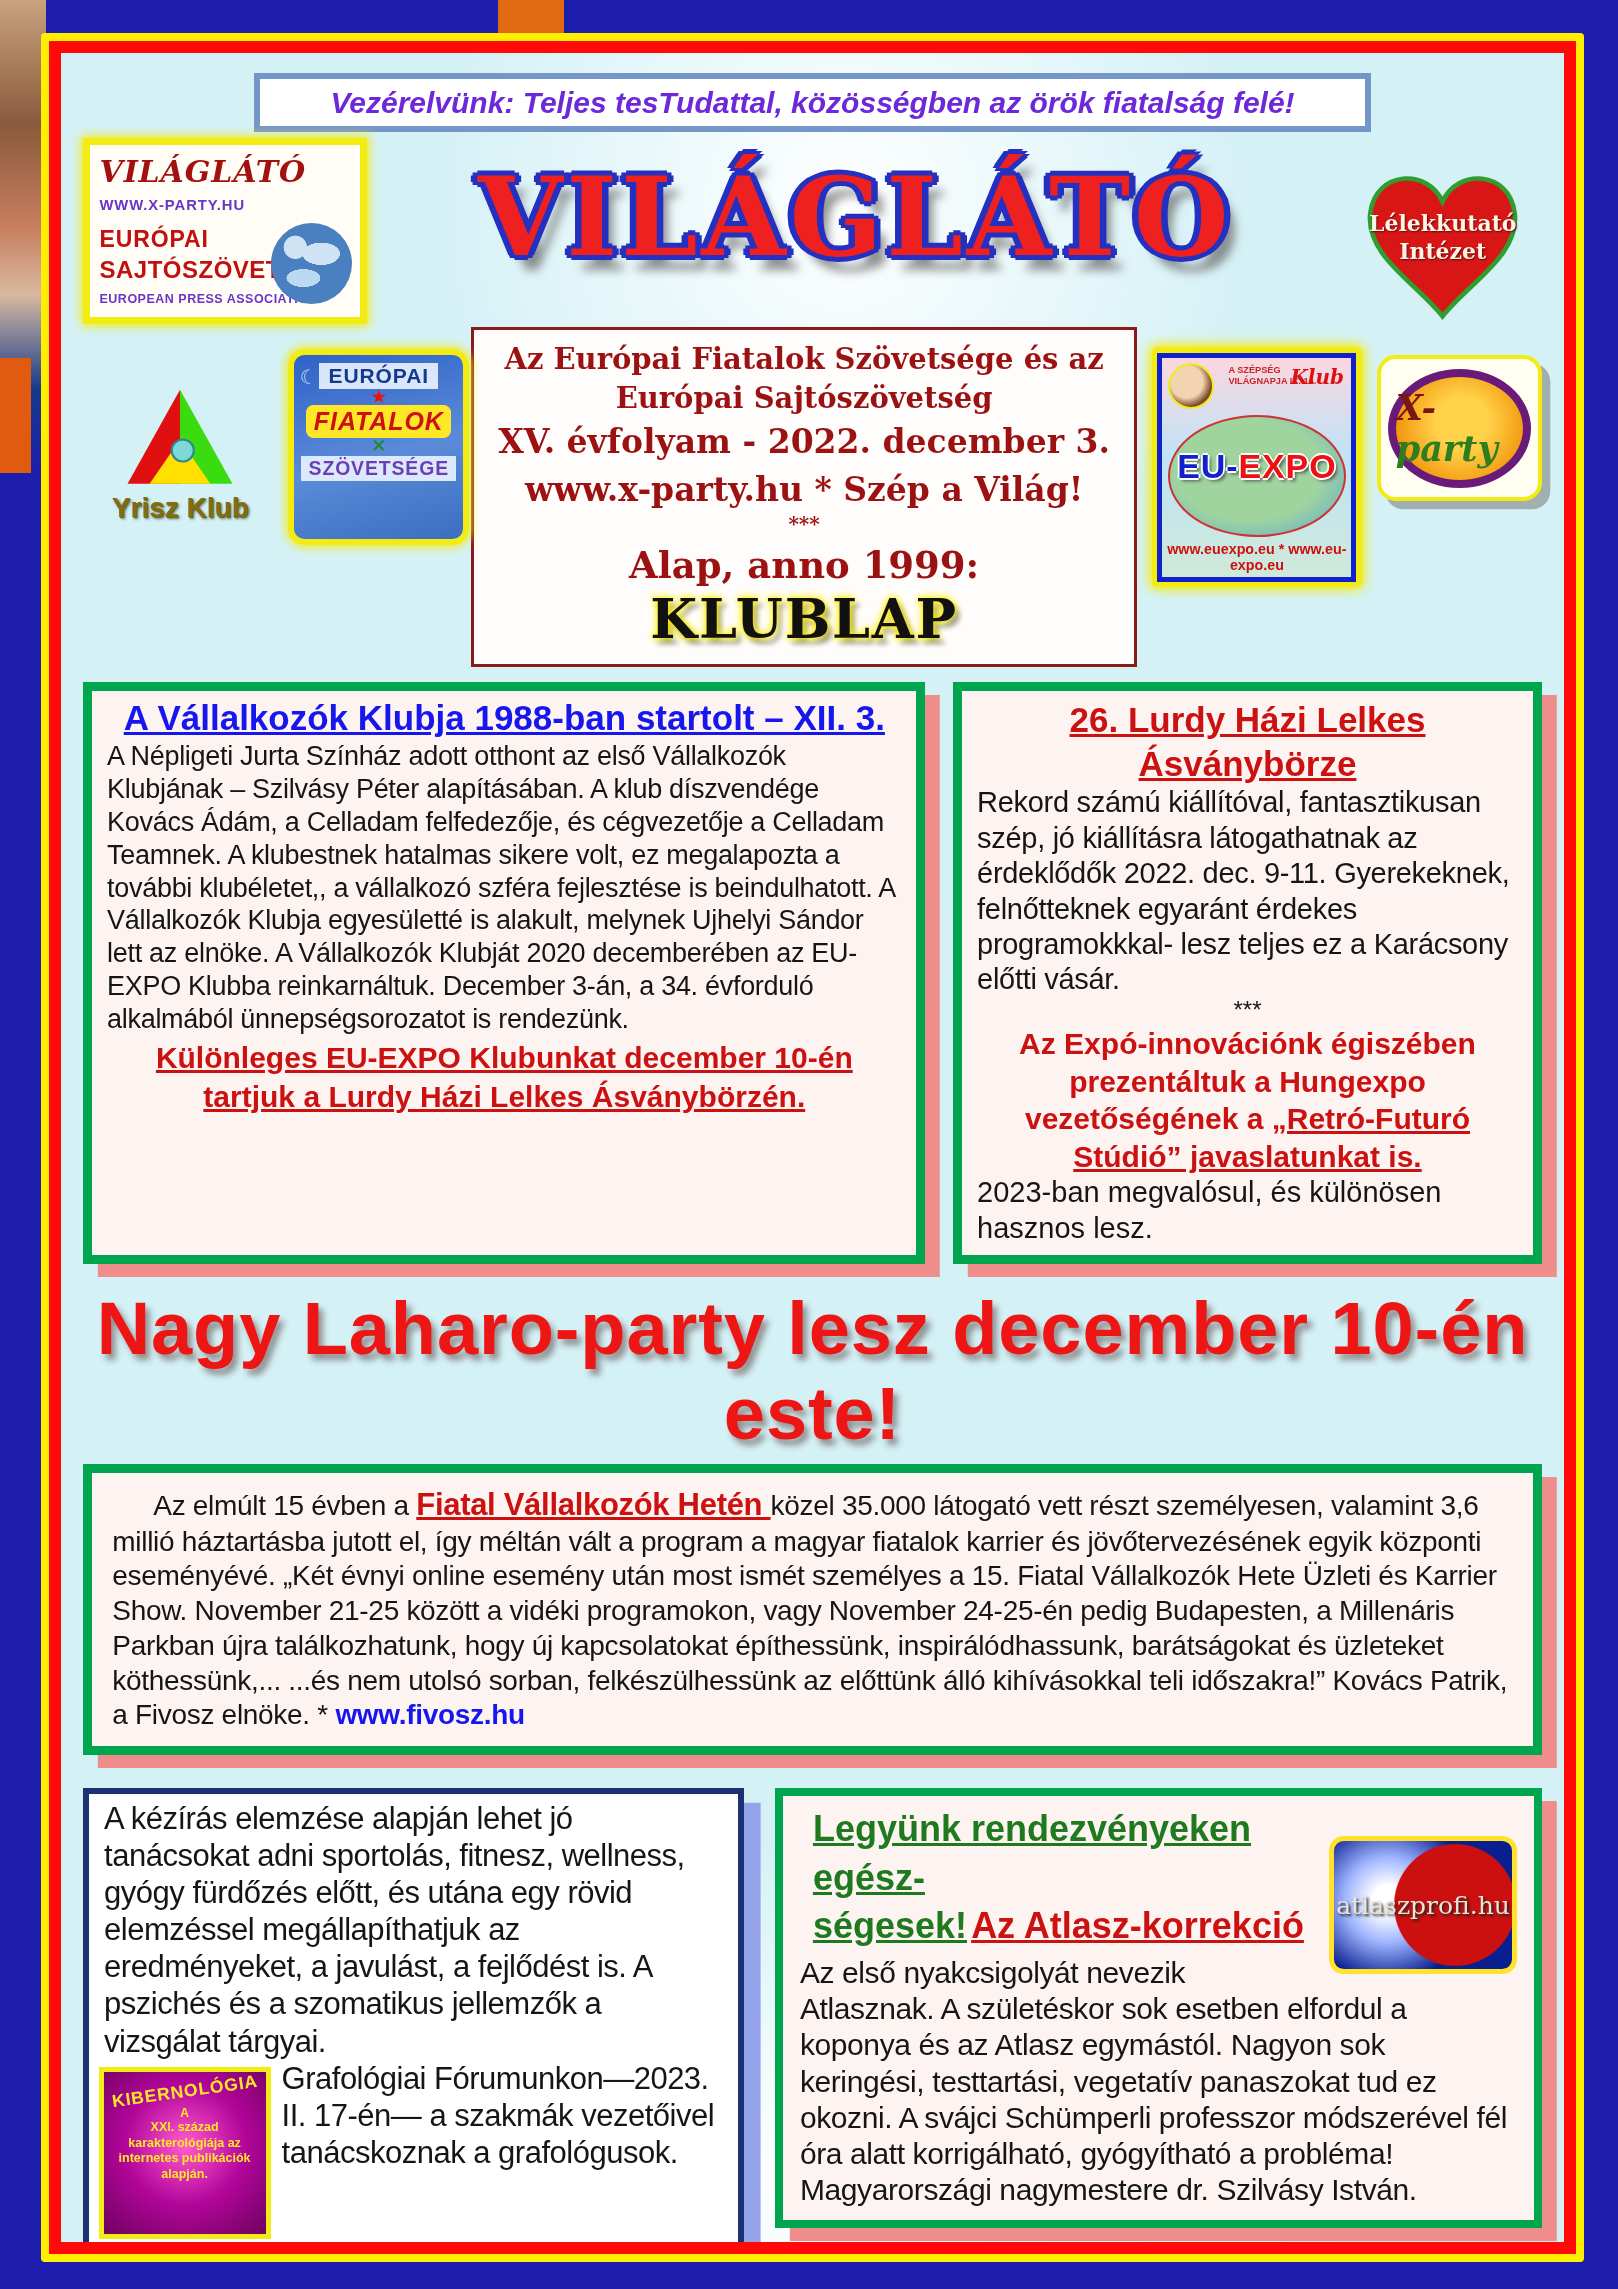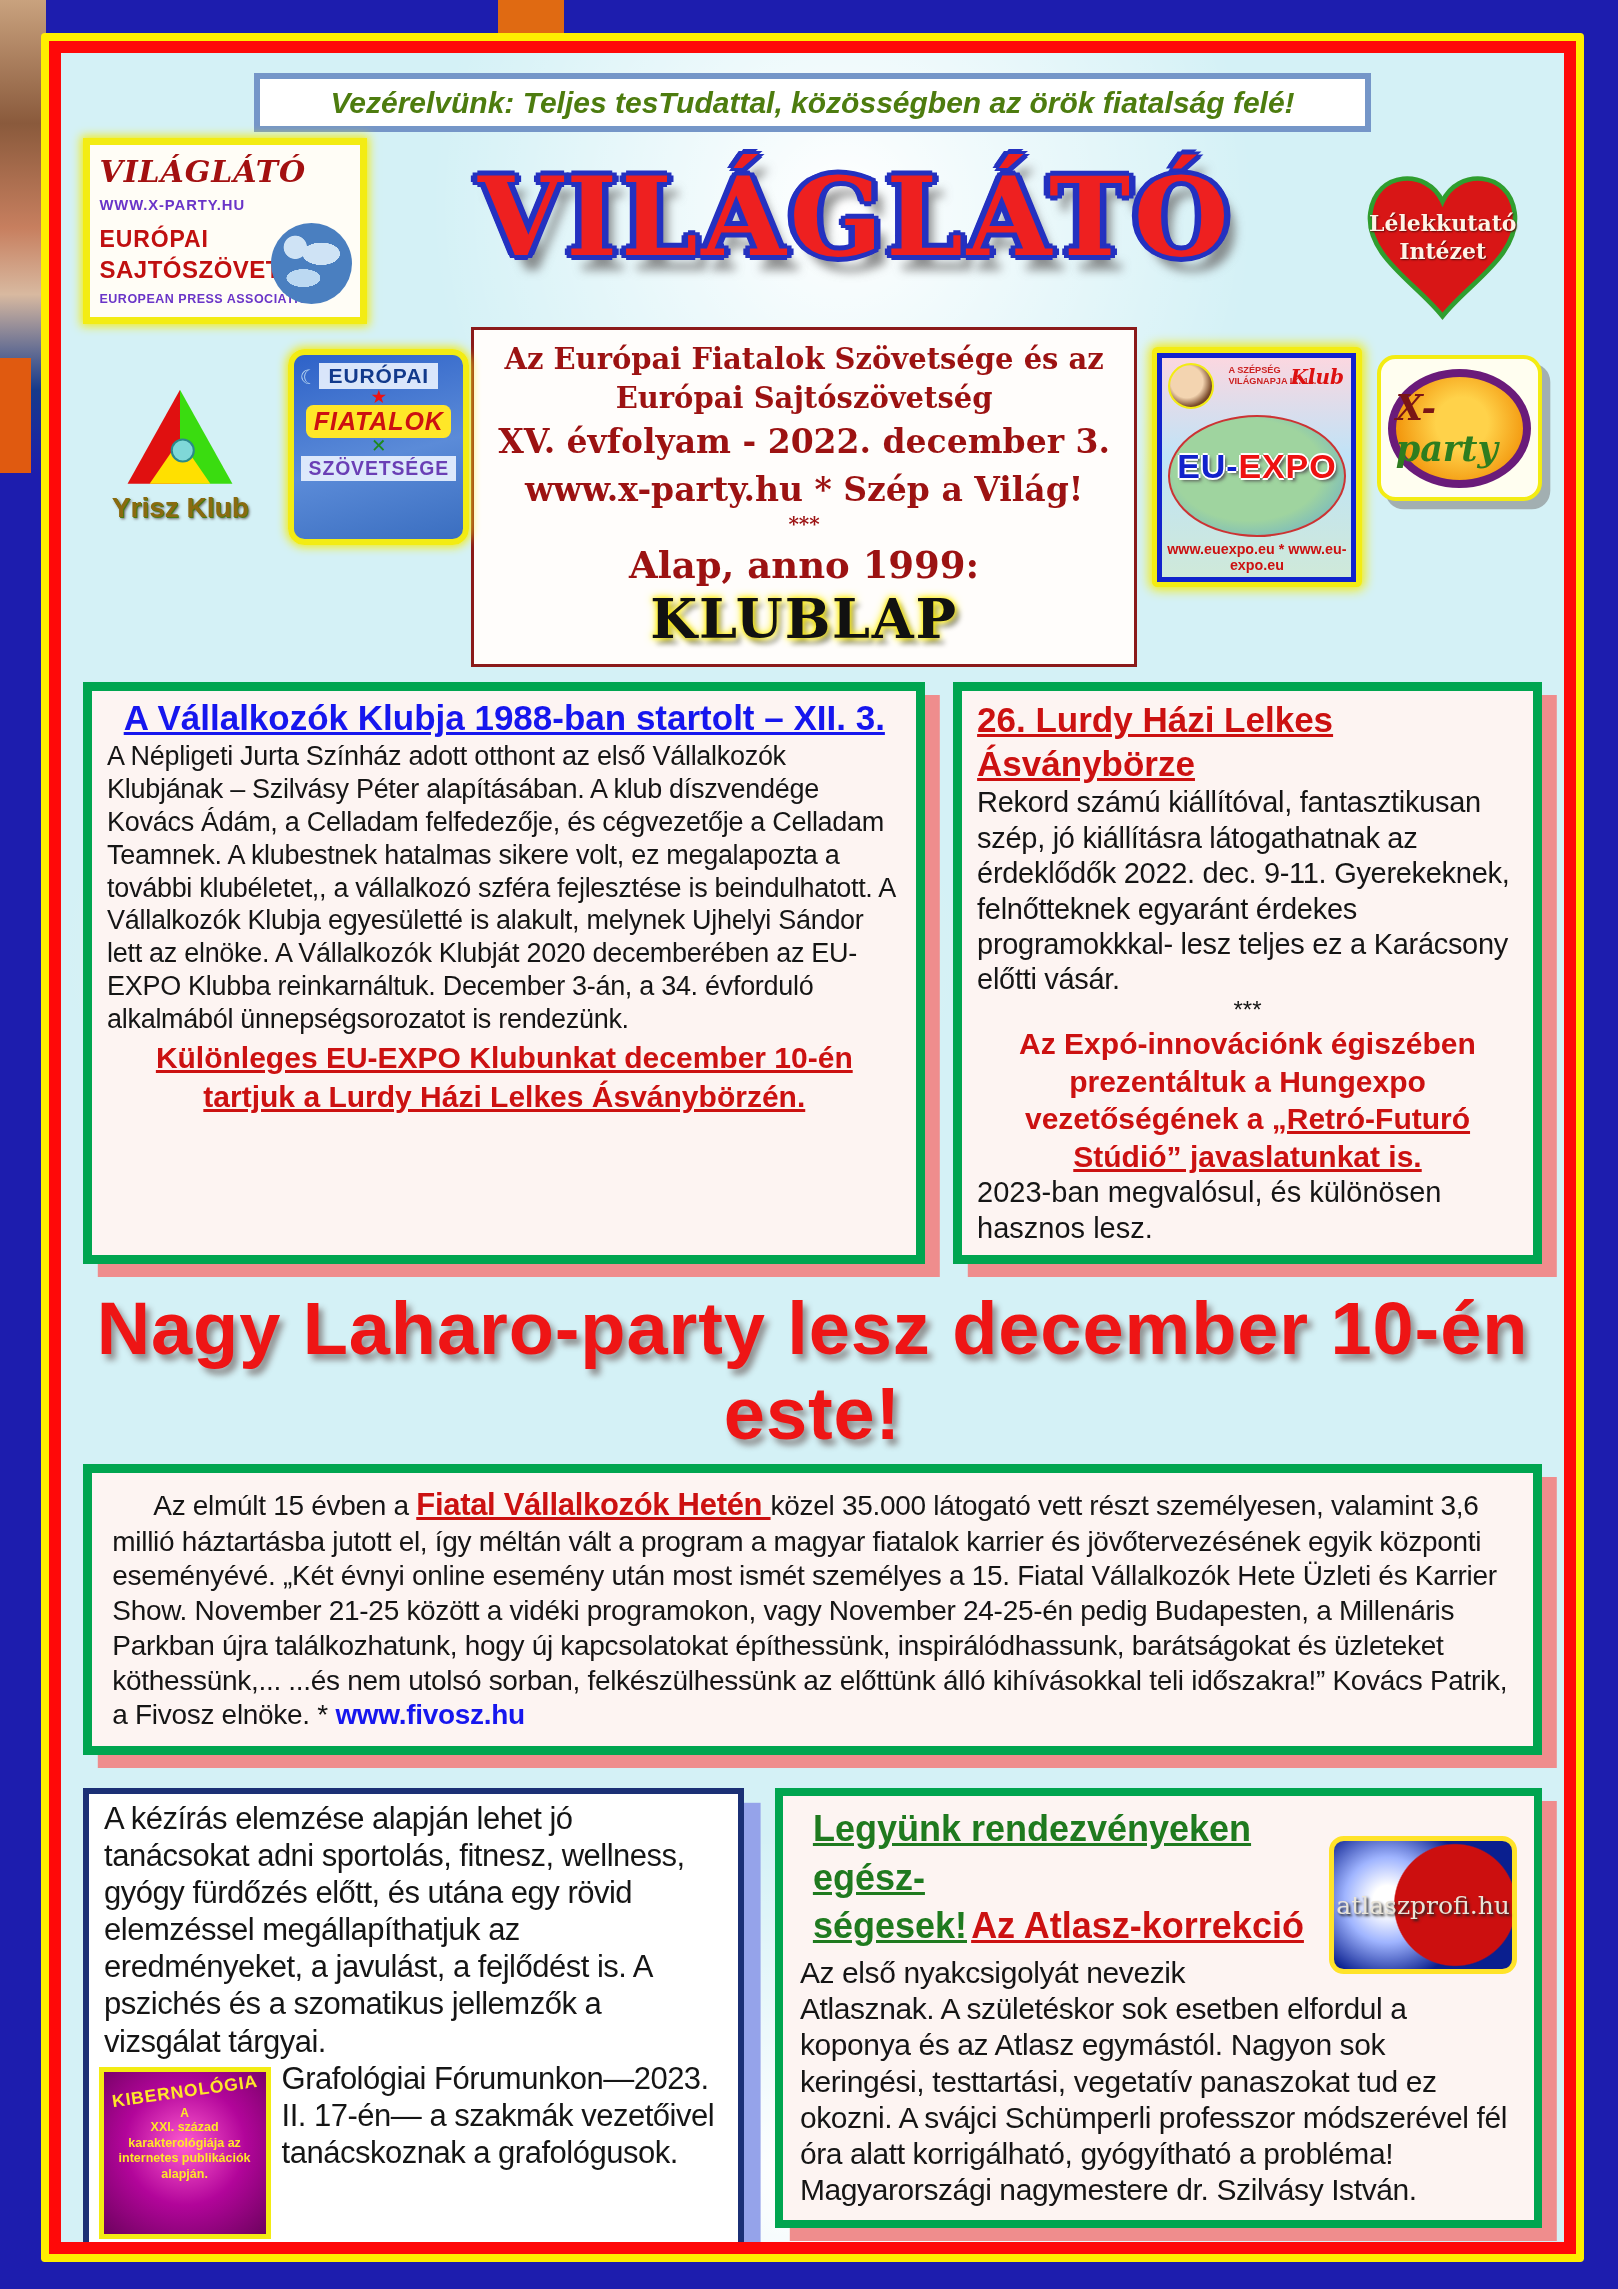--- a/index.html
+++ b/index.html
@@ -18,21 +18,21 @@
   .frame-inner{height:100%;box-sizing:border-box;border:12px solid #ff0909;overflow:hidden;
     background:
       radial-gradient(ellipse 572px 591px at 52% 7%, #ffffff 0%, rgba(255,255,255,0) 72%),
       radial-gradient(ellipse 646px 388px at 30% 41%, rgba(255,250,200,.55) 0%, rgba(255,250,200,0) 70%),
       radial-gradient(ellipse 831px 480px at 50% 97%, #ffffff 0%, rgba(255,255,255,0) 72%),
       #d4f1f6;
     padding:11px 22px;}
 
   
   .motto{width:1098px;margin:9.2px auto 1.8px;border:6.5px solid #7596c8;background:#ffffff;
-    text-align:center;color:#4d7c0f;font-weight:bold;font-style:italic;font-size:30px;padding:6.5px 3.7px;}
+    text-align:center;color:#6d28d9;font-weight:bold;font-style:italic;font-size:30px;padding:6.5px 3.7px;}
 
   
   .header{display:flex;align-items:flex-start;margin-top:5.5px;}
   .press-logo{width:251px;background:#fffdf6;border:7.4px solid #f3ec13;box-shadow:0 0 9.2px 1.8px #f3ec13;
     padding:9.2px 9.2px 11px;position:relative;flex:none;}
   .press-title{font-family:"DejaVu Serif",serif;font-style:italic;font-weight:bold;font-size:30px;color:#a31010;letter-spacing:0.9px;}
   .press-url{font-size:14.8px;font-weight:bold;color:#6a35c8;letter-spacing:0.9px;margin-top:7.4px;}
   .press-l1{font-size:23px;font-weight:bold;color:#c01010;margin-top:13px;letter-spacing:0.9px;}
   .press-l2{font-size:24px;font-weight:bold;color:#c01010;margin-top:3.7px;letter-spacing:0.5px;}
   .press-l3{font-size:12.5px;font-weight:bold;color:#6a35c8;margin-top:7.4px;letter-spacing:0.5px;}
@@ -102,21 +102,21 @@
   .xparty-label .x{color:#7a1616;} .xparty-label .party{color:#2e7d1f;}
 
   
   .articles{display:flex;gap:28px;margin-top:14.8px;}
   .box-green{border:9.2px solid #00a550;background:#fdf4f2;box-shadow:14.8px 13px 0 #ef8d8d;box-sizing:border-box;}
   .art-klub{width:842px;flex:none;padding:5.5px 14.8px 9.2px;}
   .art-klub-title{color:#1616ee;font-weight:bold;font-size:35px;text-decoration:underline;text-align:center;line-height:1.25;}
   .art-body{color:#151515;font-size:27px;line-height:1.22;letter-spacing:-0.3px;}
   .art-klub-high{color:#cc1111;font-weight:bold;font-size:30px;text-decoration:underline;text-align:center;line-height:1.3;margin-top:1.8px;}
   .art-borze{flex:1;padding:7.4px 14.8px 9.2px;}
-  .art-borze-title{color:#cc1111;font-weight:bold;font-size:35px;text-decoration:underline;text-align:left;line-height:1.25;}
+  .art-borze-title{color:#cc1111;font-weight:bold;font-size:35px;text-decoration:underline;text-align:center;line-height:1.25;}
   .borze-body{color:#151515;font-size:29px;line-height:1.22;letter-spacing:-0.3px;}
   .borze-stars{text-align:center;color:#151515;font-size:24px;line-height:1;}
   .borze-red{color:#cc1111;font-weight:bold;font-size:30px;line-height:1.25;text-align:center;margin-top:3.7px;}
   .borze-red .u{text-decoration:underline;}
   .borze-tail{color:#151515;font-size:29px;line-height:1.22;}
 
   
   .headline{margin:22px 0 7.4px;text-align:center;color:#ee1515;font-weight:800;font-size:74px;letter-spacing:0.9px;
     text-shadow:4.6px 5.5px 6.5px #8f8f8f;}
 

